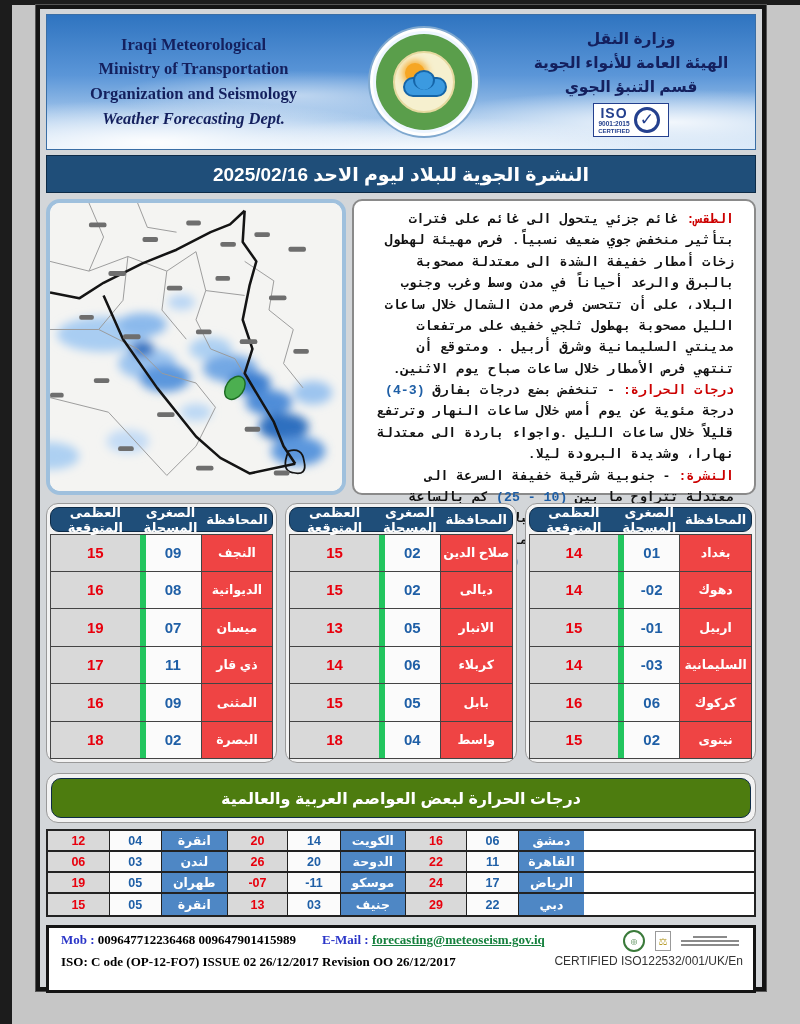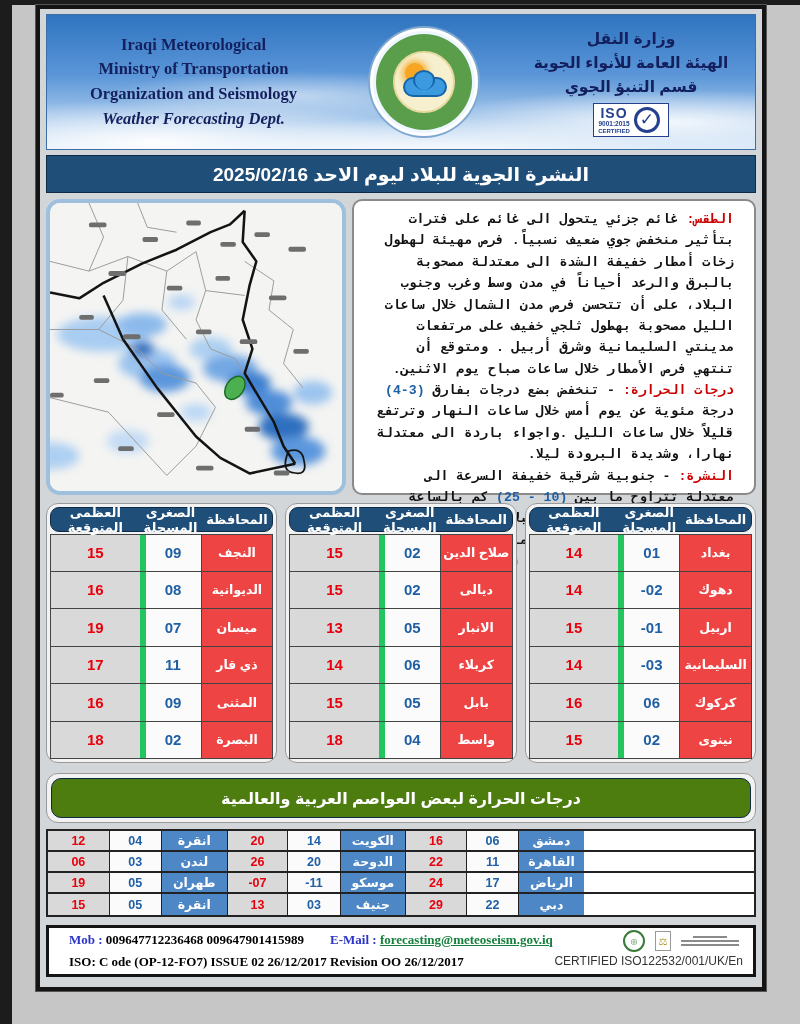--- a/index.html
+++ b/index.html
@@ -95,21 +95,21 @@
   .capitals { margin-top:6px; border:2px solid #222; background:#fff; }
   .cap-row { display:flex; height:21px; border-bottom:2px solid #222; direction:ltr; }
   .cap-row:last-child { border-bottom:none; }
   .cap-row > div { font-size:12.5px; border-left:1.5px solid #222; }
   .cap-row > div:first-child { border-left:none; }
   .cc-max { width:8.6%; background:#d9d9d9; color:#e8000d; }
   .cc-min { width:7.4%; background:#fbfbfb; color:#1f5fa6; }
   .cc-city { width:9.3%; background:#4e87c5; color:#fff; direction:rtl; }
 
   
-  .footer-card { margin-top:8px; background:#fff; border:3px solid #141414; padding:4px 20px; height:52px;
+  .footer-card { margin-top:8px; background:#fff; border:3px solid #141414; padding:4px 12px; height:68px;
     position:relative; font-family:"Liberation Serif","DejaVu Serif",serif; }
   .f-row1 { display:flex; align-items:center; gap:26px; font-size:13px; font-weight:bold; }
   .f-row2 { display:flex; align-items:center; justify-content:space-between; font-size:13px; font-weight:bold; margin-top:6px; }
   .blue-lbl { color:#2a35c8; }
   .email-link { color:#15803d; text-decoration:underline; }
   .cert-txt { font-family:"Liberation Sans",sans-serif; font-weight:normal; color:#333; font-size:12px; position:absolute; right:10px; top:26px; }
   .f-logos { position:absolute; right:14px; top:2px; display:flex; gap:10px; align-items:center; }
   .mini-logo-circle { width:22px; height:22px; border-radius:50%; border:2px solid #3a7a3a; background:#fff;
     color:#3a7a3a; font-size:8px; display:flex; align-items:center; justify-content:center; }
   .mini-logo-flag { width:16px; height:20px; border:1px solid #999; background:#fff; color:#b59b2a; font-size:10px;

